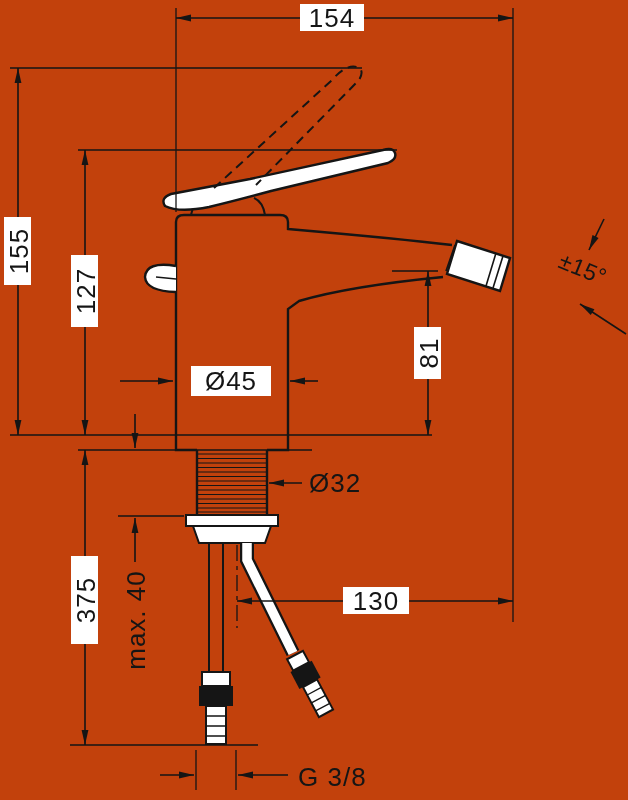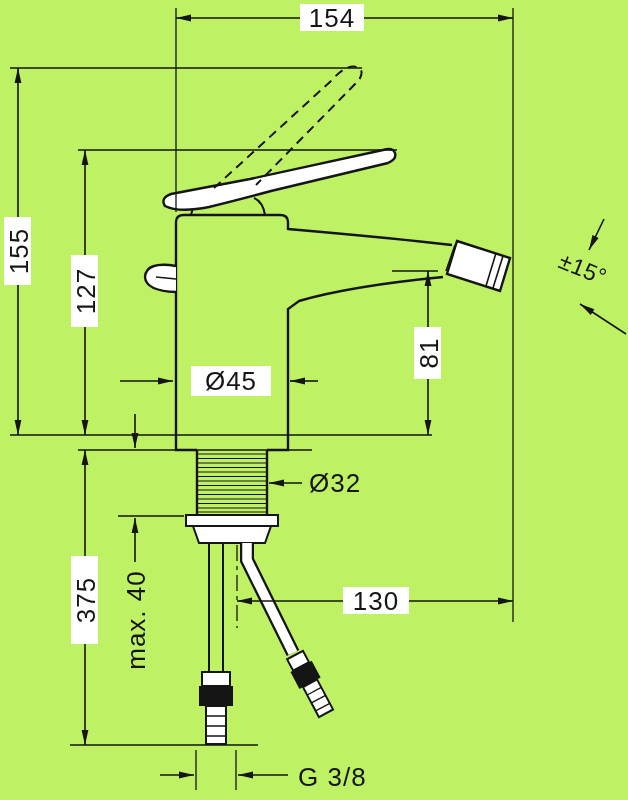--- a/index.html
+++ b/index.html
@@ -1,16 +1,16 @@
 <!DOCTYPE html>
 <html><head>
 <meta charset="utf-8">
 <style>
   html,body{margin:0;padding:0;background:#ffffff;}
-  .stage{width:628px;height:800px;position:relative;background:#bef264;overflow:hidden;}
+  .stage{width:628px;height:800px;position:relative;background:#c2410c;overflow:hidden;}
   svg{display:block;}
   text{font-family:"Liberation Sans","DejaVu Sans",sans-serif;fill:#151515;}
   .dim{font-size:26px;letter-spacing:1px;}
   .dim-sm{font-size:23px;letter-spacing:0.5px;}
   .ln{stroke:#151515;fill:none;}
   .w12{stroke-width:1.2;}
   .w13{stroke-width:1.3;}
   .w16{stroke-width:1.6;}
   .w20{stroke-width:2;}
   .w24{stroke-width:2.4;}

